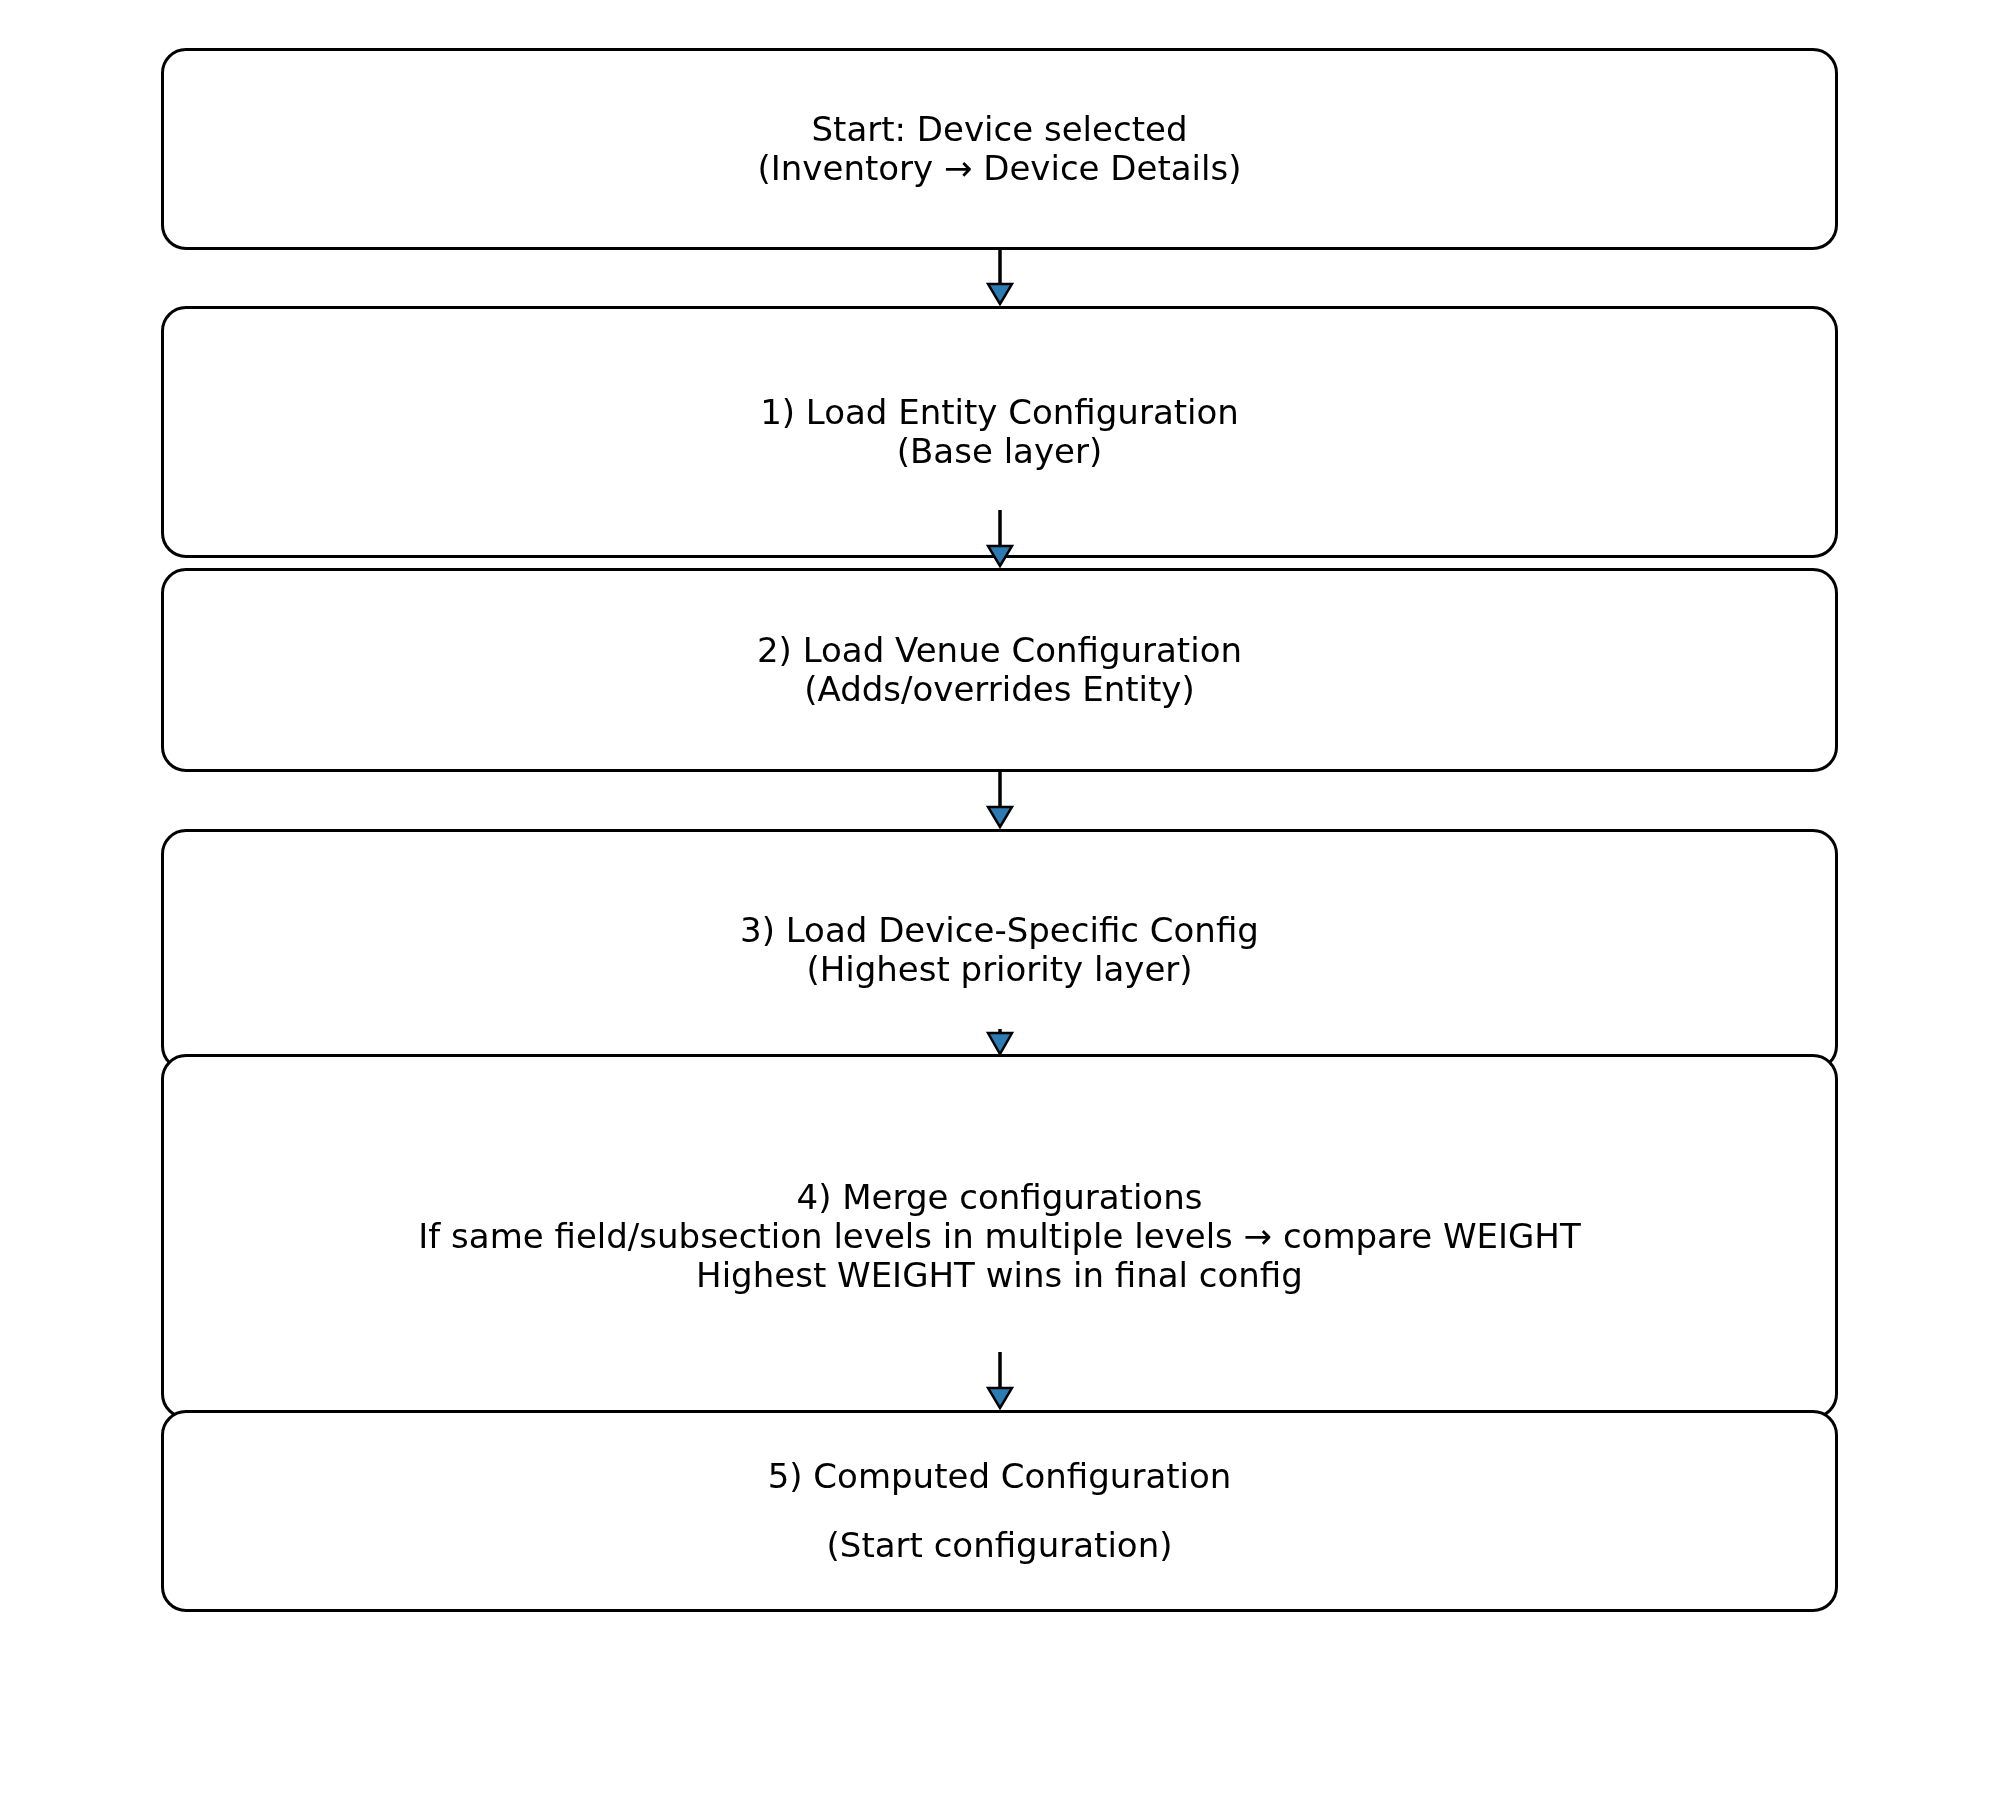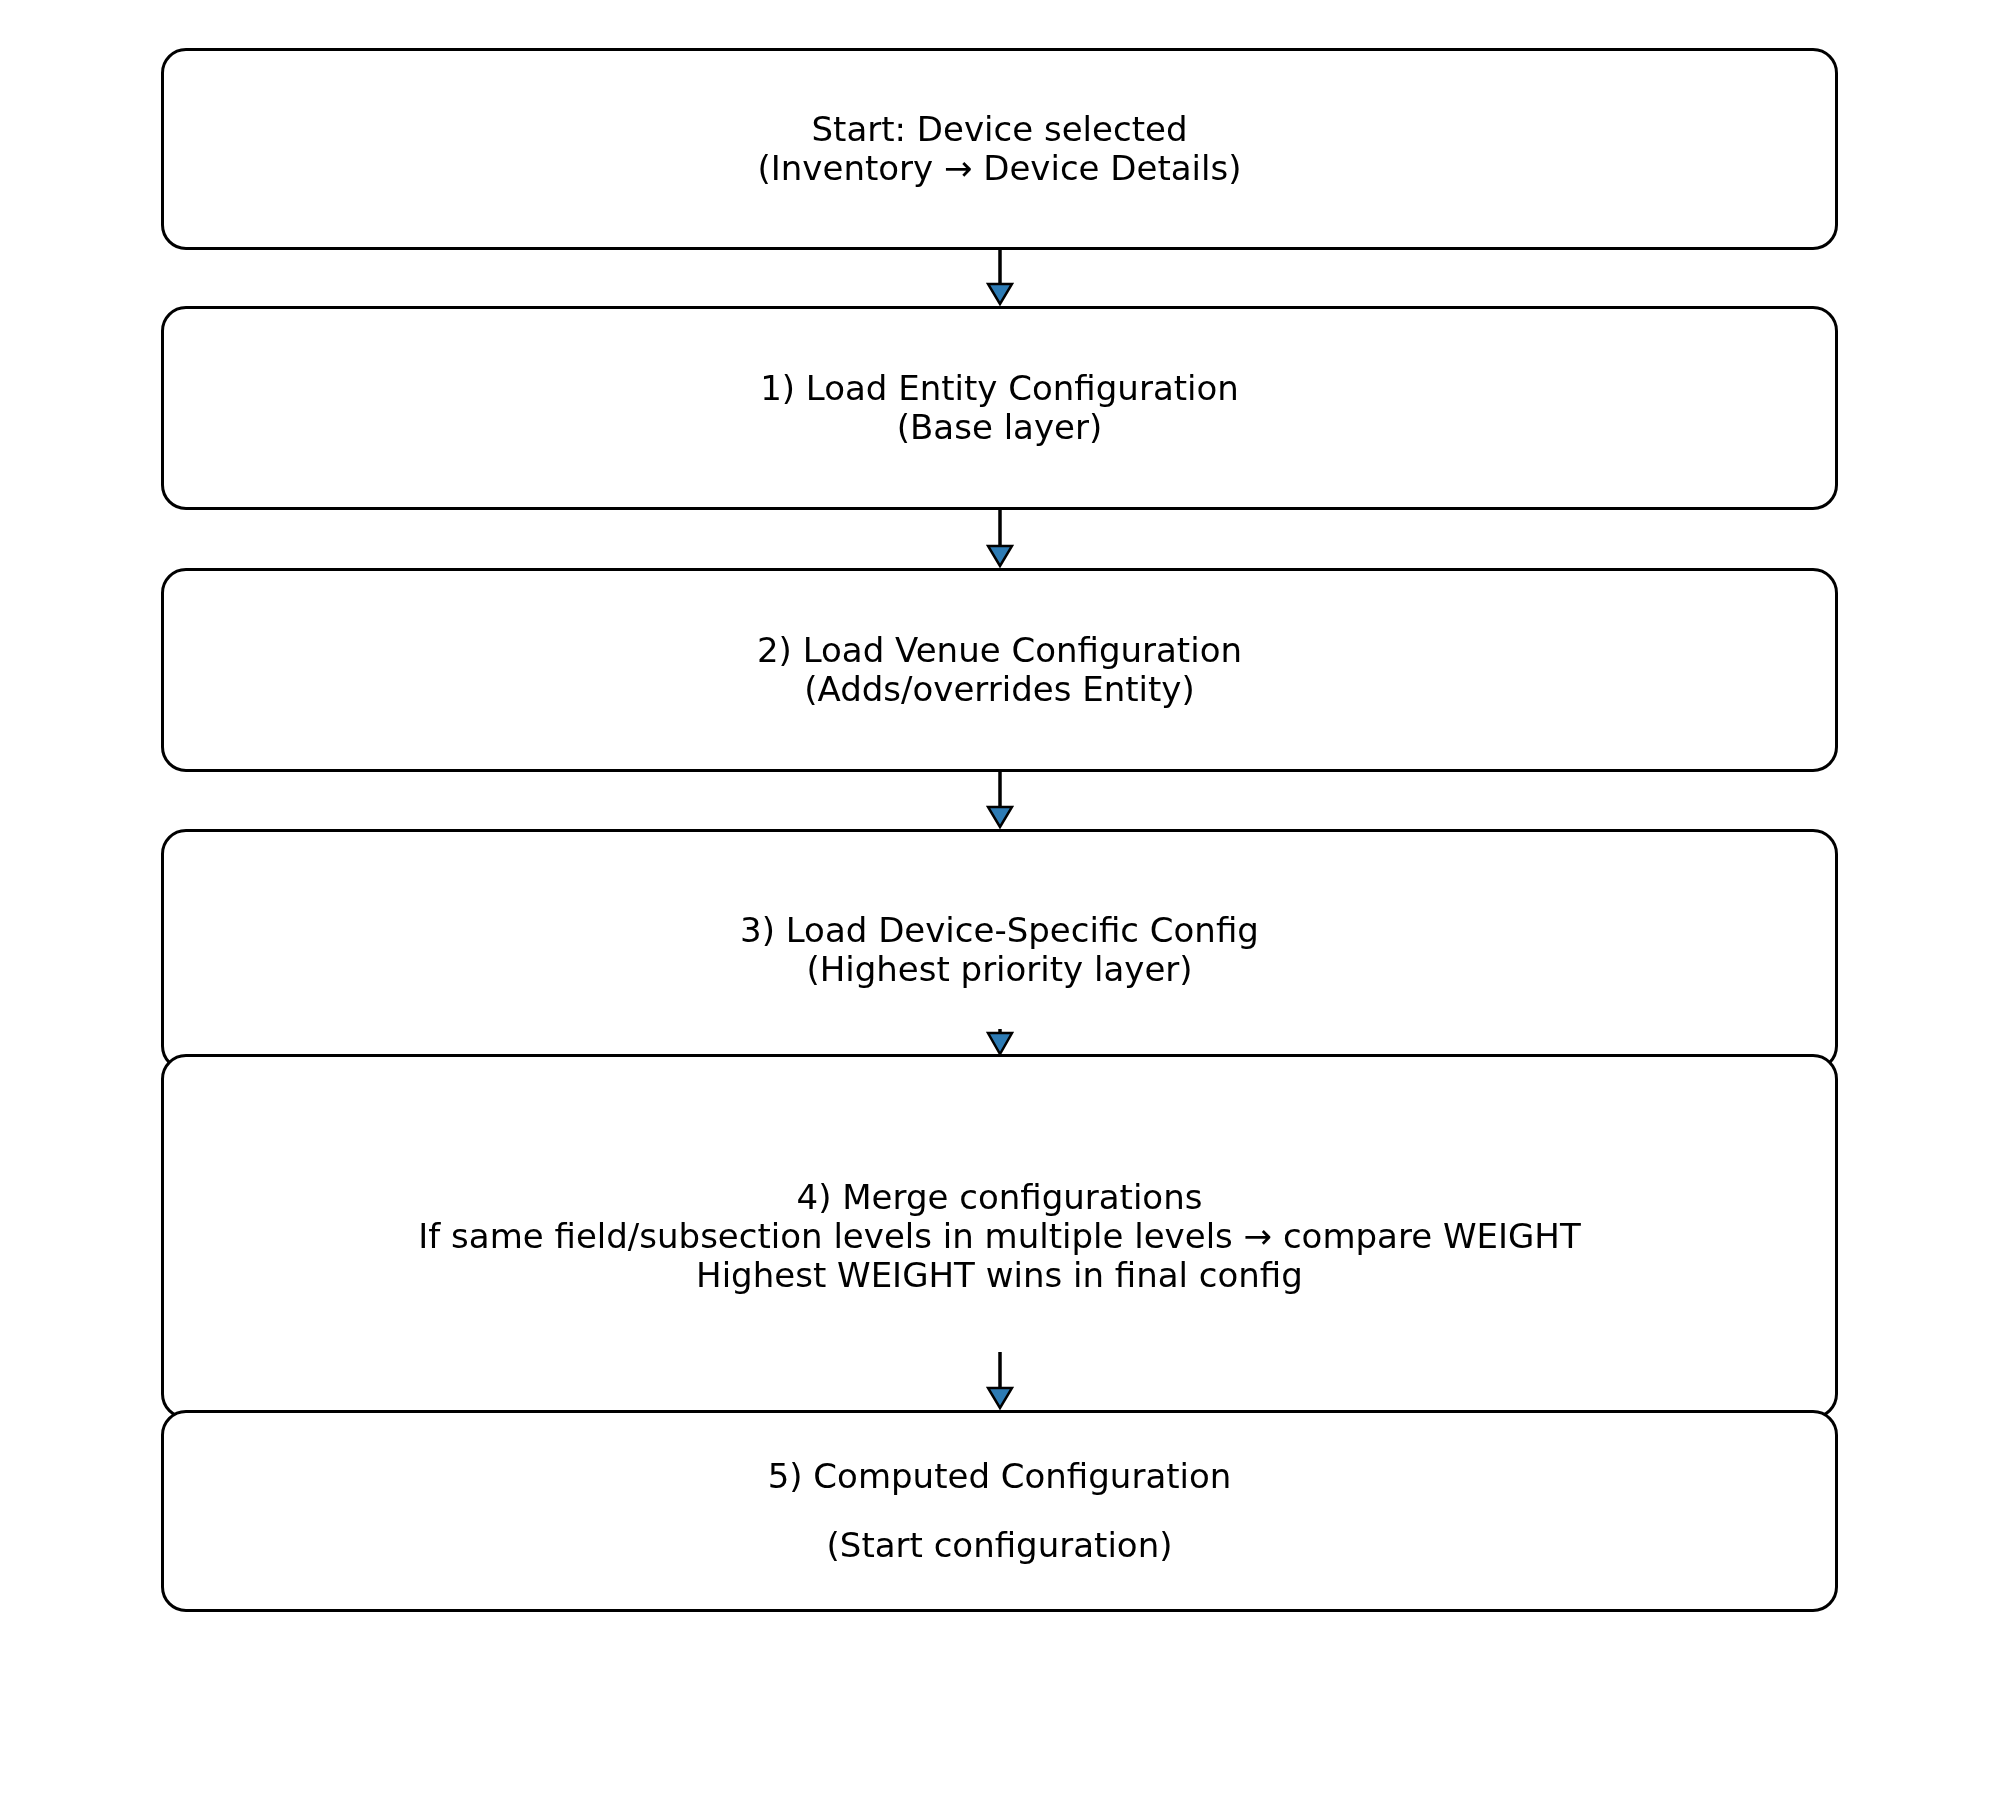--- a/index.html
+++ b/index.html
@@ -59,21 +59,21 @@
   <div class="node" style="top:48px; height:202px;">
     <div class="line">Start: Device selected</div>
     <div class="line">(Inventory → Device Details)</div>
   </div>
 
   <svg class="arrow" style="top:250px;" width="28" height="56" viewBox="0 0 28 56">
     <line x1="14" y1="0" x2="14" y2="37"></line>
     <polygon points="2,34 26,34 14,54" fill="#2d7bb4"></polygon>
   </svg>
 
-  <div class="node" style="top:306px; height:204px;">
+  <div class="node" style="top:306px; height:252px;">
     <div class="line">1) Load Entity Configuration</div>
     <div class="line">(Base layer)</div>
   </div>
 
   <svg class="arrow" style="top:510px;" width="28" height="58" viewBox="0 0 28 58">
     <line x1="14" y1="0" x2="14" y2="39"></line>
     <polygon points="2,36 26,36 14,56" fill="#2d7bb4"></polygon>
   </svg>
 
   <div class="node" style="top:568px; height:204px;">

